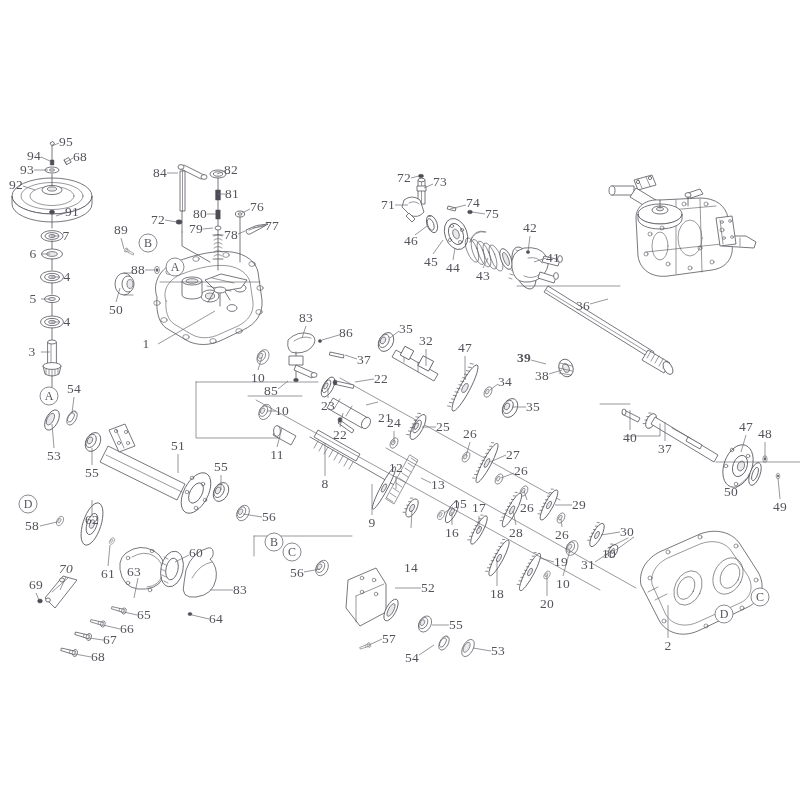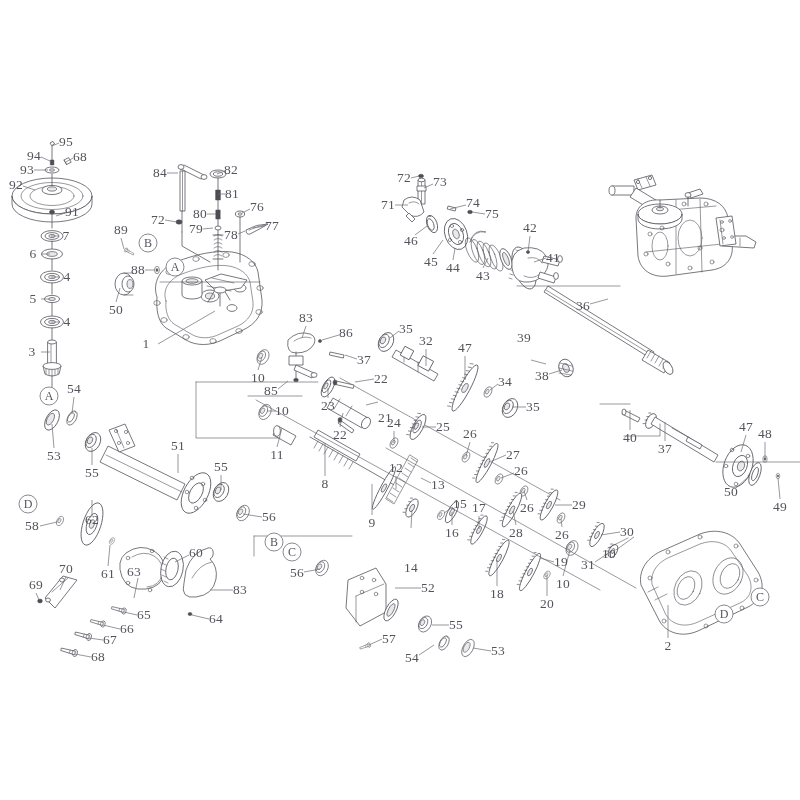--- a/index.html
+++ b/index.html
@@ -936,21 +936,21 @@
       <div class="lbl" style="left: 627px; top: 532px;">30</div>
       <div class="lbl" style="left: 588px; top: 565px;">31</div>
       <div class="lbl" style="left: 426px; top: 341px;">32</div>
       <div class="lbl" style="left: 465px; top: 348px;">47</div>
       <div class="lbl" style="left: 505px; top: 382px;">34</div>
       <div class="lbl" style="left: 406px; top: 329px;">35</div>
       <div class="lbl" style="left: 533px; top: 407px;">35</div>
       <div class="lbl" style="left: 583px; top: 306px;">36</div>
       <div class="lbl" style="left: 665px; top: 449px; text-align: center;">37</div>
       <div class="lbl" style="left: 542px; top: 376px;">38</div>
-      <div class="lbl" style="left: 524px; top: 338px;">39</div>
+      <div class="lbl" style="left: 524px; top: 358px; font-weight: bold;">39</div>
       <div class="lbl" style="left: 630px; top: 438px;">40</div>
       <div class="lbl" style="left: 553px; top: 258px;">41</div>
       <div class="lbl" style="left: 530px; top: 228px;">42</div>
       <div class="lbl" style="left: 483px; top: 276px;">43</div>
       <div class="lbl" style="left: 453px; top: 268px;">44</div>
       <div class="lbl" style="left: 431px; top: 262px;">45</div>
       <div class="lbl" style="left: 411px; top: 241px;">46</div>
       <div class="lbl" style="left: 746px; top: 427px;">47</div>
       <div class="lbl" style="left: 765px; top: 434px;">48</div>
       <div class="lbl" style="left: 780px; top: 507px;">49</div>
@@ -972,21 +972,21 @@
       <div class="lbl" style="left: 196px; top: 553px;">60</div>
       <div class="lbl" style="left: 108px; top: 574px;">61</div>
       <div class="lbl" style="left: 92px; top: 520px;">62</div>
       <div class="lbl" style="left: 134px; top: 572px;">63</div>
       <div class="lbl" style="left: 216px; top: 619px;">64</div>
       <div class="lbl" style="left: 144px; top: 615px;">65</div>
       <div class="lbl" style="left: 127px; top: 629px;">66</div>
       <div class="lbl" style="left: 110px; top: 640px;">67</div>
       <div class="lbl" style="left: 98px; top: 657px;">68</div>
       <div class="lbl" style="left: 36px; top: 585px;">69</div>
-      <div class="lbl" style="left: 66px; top: 569px;">70</div>
+      <div class="lbl" style="left: 66px; top: 569px; font-style: italic;">70</div>
       <div class="lbl" style="left: 388px; top: 205px;">71</div>
       <div class="lbl" style="left: 404px; top: 178px;">72</div>
       <div class="lbl" style="left: 158px; top: 220px;">72</div>
       <div class="lbl" style="left: 440px; top: 182px;">73</div>
       <div class="lbl" style="left: 473px; top: 203px;">74</div>
       <div class="lbl" style="left: 492px; top: 214px;">75</div>
       <div class="lbl" style="left: 257px; top: 207px;">76</div>
       <div class="lbl" style="left: 272px; top: 226px;">77</div>
       <div class="lbl" style="left: 231px; top: 235px;">78</div>
       <div class="lbl" style="left: 196px; top: 229px;">79</div>

